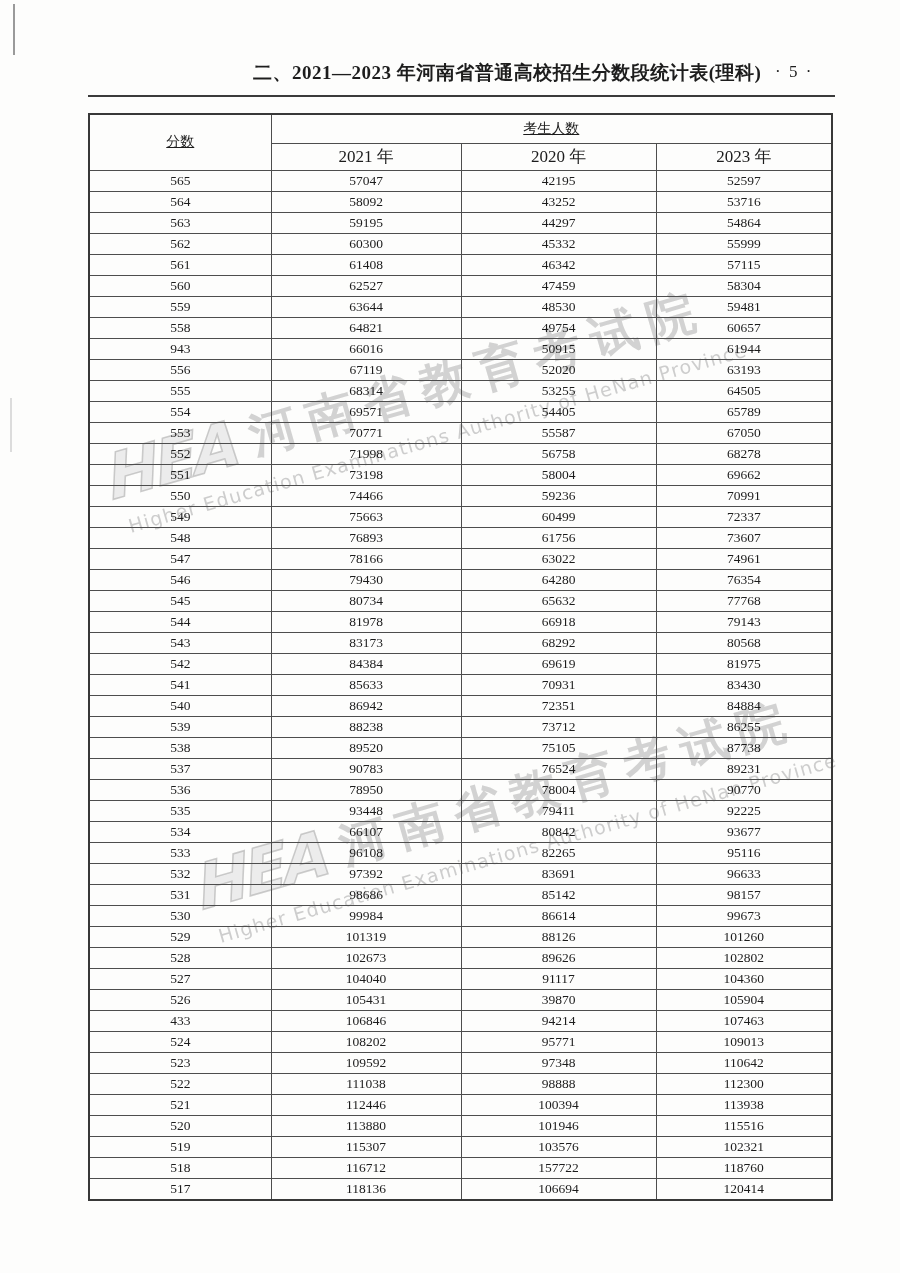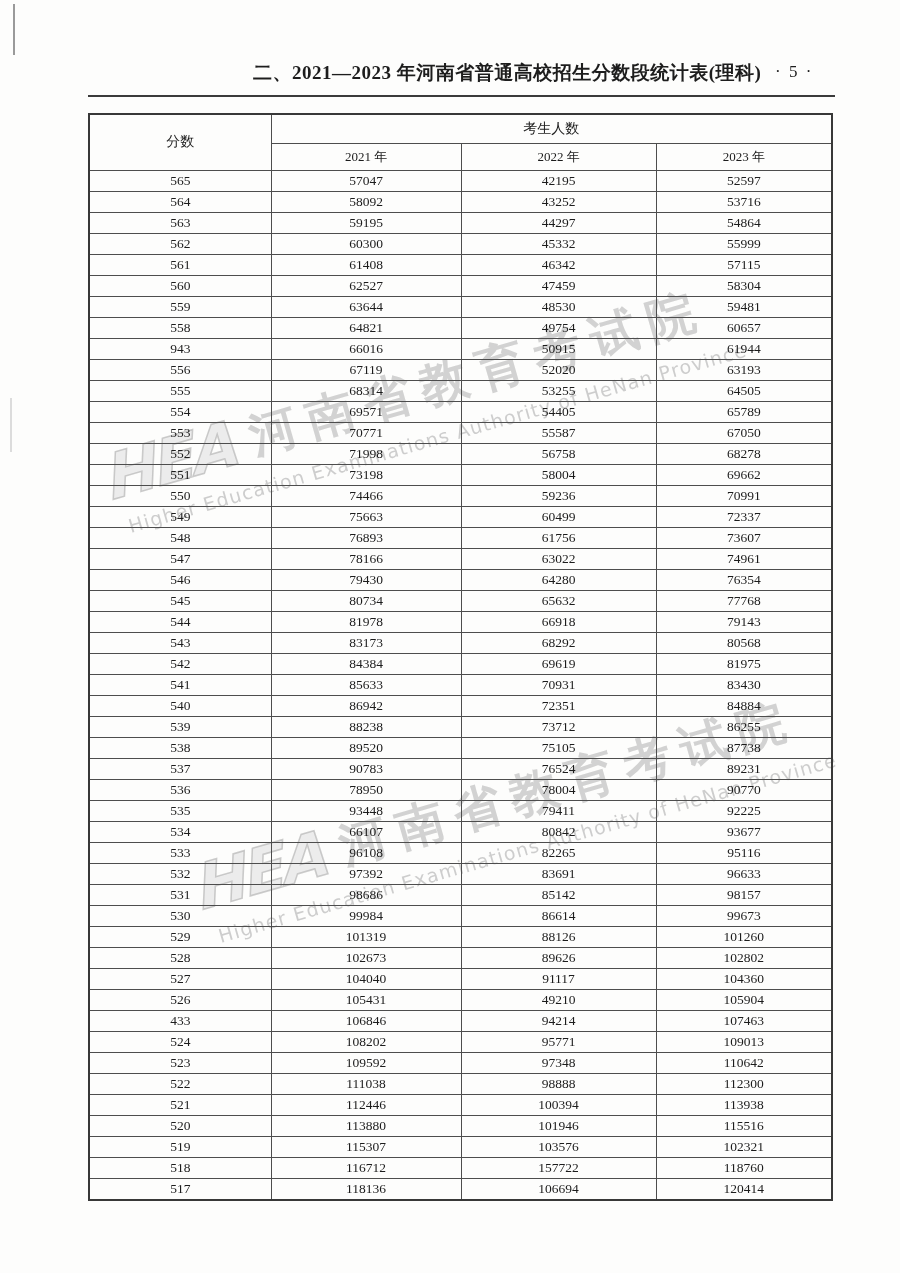--- a/index.html
+++ b/index.html
@@ -36,22 +36,22 @@
     border-collapse:collapse; table-layout:fixed;
     background:transparent;
   }
   .score-table th, .score-table td {
     border:1px solid #4d4d4d;
     text-align:center; vertical-align:middle;
     font-size:13.5px; font-weight:normal;
     color:#1c1c1c;
   }
   .score-table { border:2px solid #383838; }
-  .score-table thead tr.group-row th { height:29px; font-size:14px; }
-  .score-table thead tr.year-row th { height:27px; font-size:13px;margin-left:32px; }
+  .score-table thead tr.group-row th { height:29px; font-size:14px;text-decoration:underline; }
+  .score-table thead tr.year-row th { height:27px; font-size:17px;margin-left:32px; }
   .score-table tbody td { height:21px; line-height:20px; }
   col.c-score { width:182px; }
   col.c-2021 { width:190px; }
   col.c-2022 { width:195px; }
   col.c-2023 { width:176px; }
 
   
   .watermark {
     position:absolute;
     transform:rotate(-16deg);
@@ -117,21 +117,21 @@
       <col class="c-2022">
       <col class="c-2023">
   </colgroup>
   <thead>
     <tr class="group-row">
       <th rowspan="2">分数</th>
       <th colspan="3">考生人数</th>
     </tr>
     <tr class="year-row">
       <th>2021 年</th>
-      <th>2022 年</th>
+      <th>2020 年</th>
       <th>2023 年</th>
     </tr>
   </thead>
   <tbody>
       <tr>
         <td>565</td>
         <td>57047</td>
         <td>42195</td>
         <td>52597</td>
       </tr>
@@ -359,21 +359,21 @@
       </tr>
       <tr>
         <td>527</td>
         <td>104040</td>
         <td>91117</td>
         <td>104360</td>
       </tr>
       <tr>
         <td>526</td>
         <td>105431</td>
-        <td>49210</td>
+        <td>39870</td>
         <td>105904</td>
       </tr>
       <tr>
         <td>433</td>
         <td>106846</td>
         <td>94214</td>
         <td>107463</td>
       </tr>
       <tr>
         <td>524</td>

